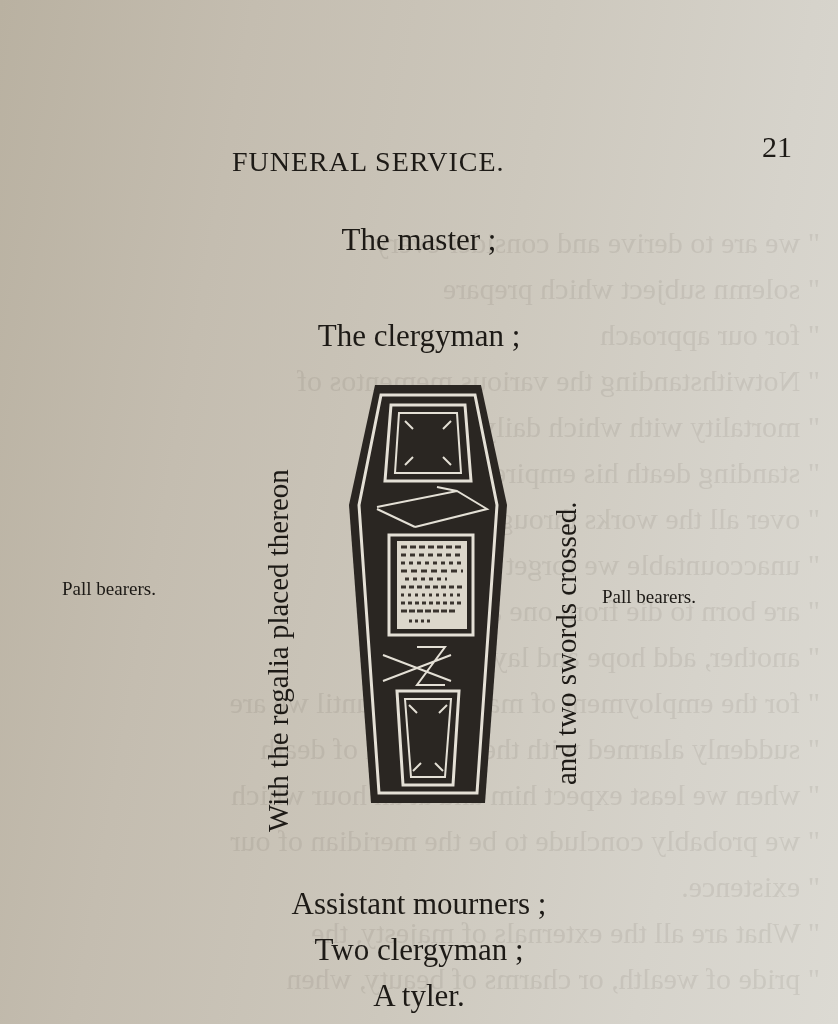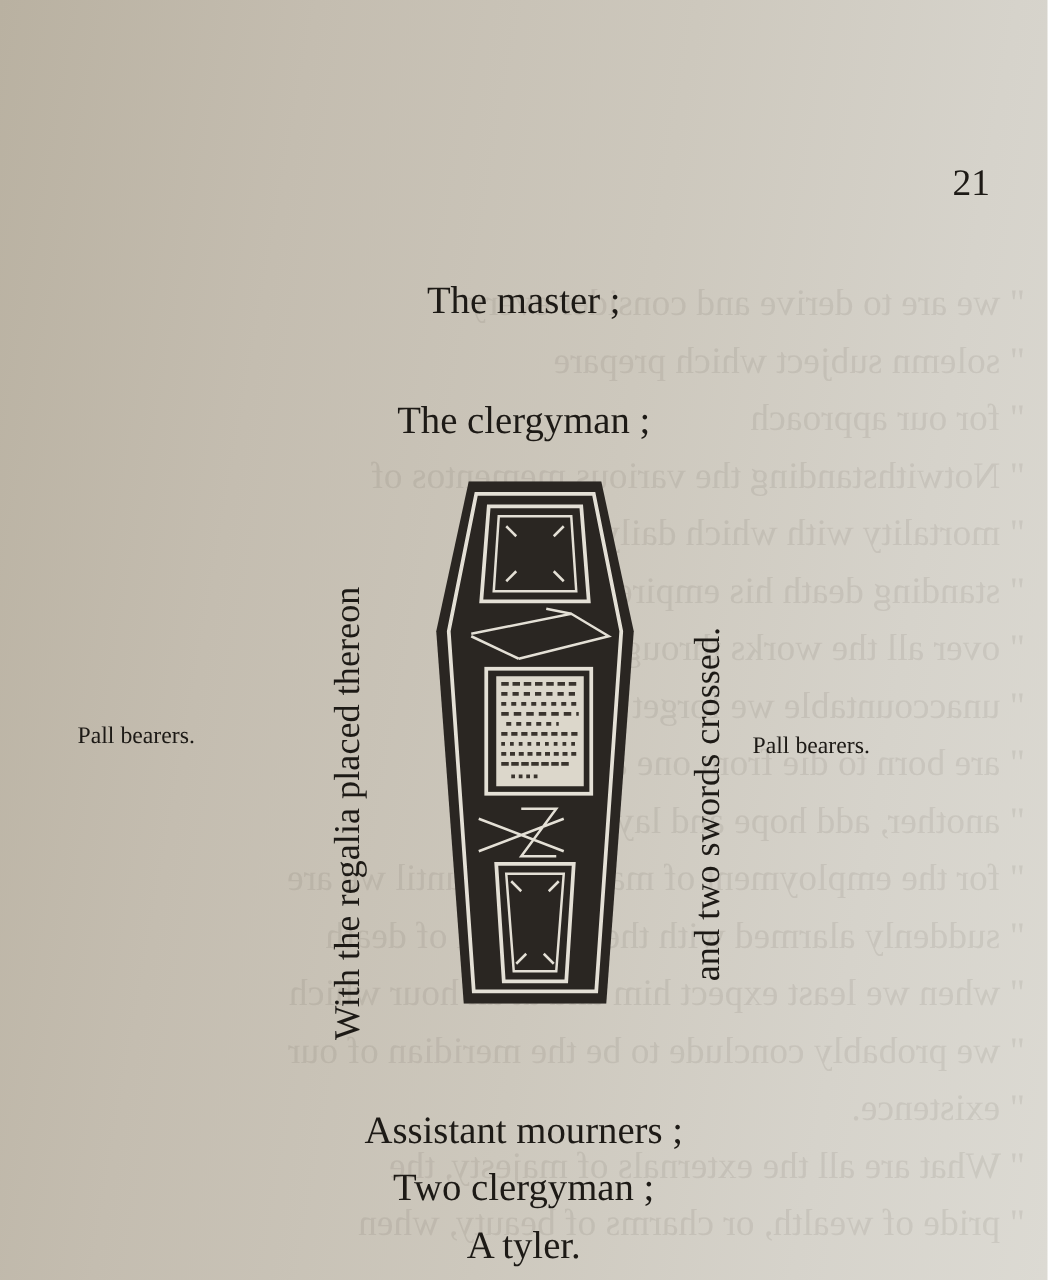--- a/index.html
+++ b/index.html
@@ -55,20 +55,21 @@
     " another, add hope and lay out plans<br>
     " for the employment of many years, until we are<br>
     " suddenly alarmed with the approach of death<br>
     " when we least expect him and at an hour which<br>
     " we probably conclude to be the meridian of our<br>
     " existence.<br>
     " What are all the externals of majesty, the<br>
     " pride of wealth, or charms of beauty, when
   </div>
 
+  <div class="running-head">FUNERAL SERVICE.</div>
   <div class="page-number">21</div>
 
   <div class="line" style="top:222px">The  master ;</div>
   <div class="line" style="top:318px">The clergyman ;</div>
 
   <div class="side-label" style="left:62px; top:578px">Pall bearers.</div>
   <div class="side-label" style="left:602px; top:586px">Pall bearers.</div>
 
   <div class="vertical" style="left:262px; top:832px; transform: rotate(-90deg);">With the regalia placed thereon</div>
   <div class="vertical" style="left:550px; top:785px; transform: rotate(-90deg);">and two swords crossed.</div>

